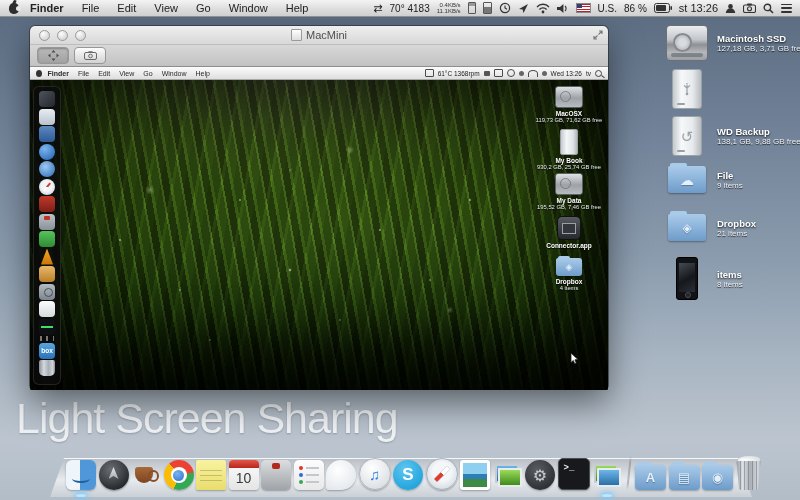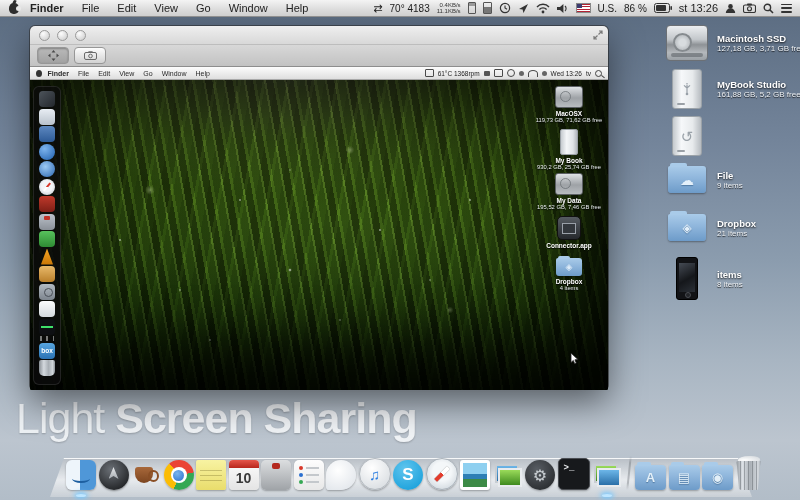--- a/index.html
+++ b/index.html
@@ -45,21 +45,21 @@
   .folder::before{content:"";position:absolute;top:-3px;left:2px;width:45%;height:4px;background:#a9cbe9;border-radius:2px 2px 0 0;}
   .f38{width:38px;height:27px;}
   .folder .fg{color:#e4f0fa;text-shadow:0 1px 1px rgba(40,80,120,.5);}
   .ic-iphone{width:20px;height:41px;background:#121316;border:1px solid #000;border-radius:3px;position:relative;}
   .ic-iphone::before{content:"";position:absolute;left:2px;right:2px;top:5px;bottom:7px;background:linear-gradient(150deg,#454b54 0%,#15171b 55%,#2b3037 100%);}
   .ic-iphone::after{content:"";position:absolute;left:50%;bottom:1.5px;width:4px;height:4px;margin-left:-2px;border:1px solid #4a4d52;border-radius:50%;background:#232529;}
 
   
   #caption{position:absolute;left:16px;top:394px;font-size:43px;letter-spacing:-1px;color:#f0f3f6;text-shadow:0 1px 2px rgba(0,0,0,.22);white-space:nowrap;z-index:5;}
   #caption .lt{font-weight:400;opacity:.96;margin-right:11px;}
-  #caption .bd{font-weight:700;}
+  #caption .bd{font-weight:400;}
 
   
   #window{position:absolute;left:30px;top:26px;width:578px;height:362px;border-radius:5px 5px 3px 3px;
     box-shadow:0 14px 34px rgba(0,0,0,.5),0 0 0 1px rgba(40,40,40,.55);z-index:20;background:#222;}
   #titlebar{height:18px;border-radius:5px 5px 0 0;background:linear-gradient(180deg,#efefef,#d8d8d8);
     display:flex;align-items:center;position:relative;border-bottom:1px solid #bdbdbd;}
   .tl{width:9px;height:9px;border-radius:50%;border:1px solid #9a9a9a;background:radial-gradient(circle at 35% 30%,#fdfdfd,#c8c8c8);margin-left:7px;}
   .tl:first-child{margin-left:9px;}
   #wtitle{position:absolute;left:0;right:0;text-align:center;font-size:11px;color:#4f4f4f;display:flex;justify-content:center;align-items:center;gap:4px;pointer-events:none;}
   .wt-icon{width:9px;height:10px;border:1px solid #9a9a9a;background:linear-gradient(180deg,#fff,#ddd);border-radius:1px;}
@@ -175,21 +175,21 @@
   .d-cup{background:none;box-shadow:none;}
   .d-cup::before{content:"";position:absolute;left:4px;top:7px;width:18px;height:16px;background:linear-gradient(180deg,#a8683a,#7c4520);border-radius:3px 3px 9px 9px;}
   .d-cup::after{content:"";position:absolute;right:2px;top:10px;width:7px;height:8px;border:2.5px solid #8a4f26;border-radius:50%;}
   .d-chr{border-radius:50%;background:conic-gradient(from -40deg,#ea4335 0 120deg,#34a853 120deg 240deg,#fbbc05 240deg 360deg);}
   .d-chr::before{content:"";position:absolute;left:50%;top:50%;width:16px;height:16px;margin:-8px 0 0 -8px;background:#fff;border-radius:50%;}
   .d-chr::after{content:"";position:absolute;left:50%;top:50%;width:11px;height:11px;margin:-5.5px 0 0 -5.5px;background:radial-gradient(circle at 38% 32%,#7ab4ec,#2a6fd0);border-radius:50%;}
   .d-sti{background:linear-gradient(180deg,#f8f3a2,#e9dd6c);border-radius:2px;}
   .d-sti::after{content:"";position:absolute;left:4px;right:4px;top:6px;height:18px;background:repeating-linear-gradient(180deg,transparent 0 4px,rgba(120,110,40,.35) 4px 5px);}
   .d-cal{background:linear-gradient(180deg,#fdfdfd,#e4e4e4);border-radius:4px;overflow:hidden;text-align:center;}
   .d-cal::before{content:"";position:absolute;left:0;right:0;top:0;height:8px;background:linear-gradient(180deg,#e5564a,#b8261c);}
-  .cal-day{position:absolute;left:0;right:0;top:9px;font-size:14px;font-weight:700;color:#3a3a3a;line-height:18px;}
+  .cal-day{position:absolute;left:0;right:0;top:9px;font-size:14px;font-weight:400;color:#3a3a3a;line-height:18px;}
   .d-jack{background:linear-gradient(180deg,#dcdee0,#9fa3a7);border-radius:5px;}
   .d-jack::after{content:"";position:absolute;left:50%;top:3px;width:8px;height:6px;margin-left:-4px;background:#b4281e;border-radius:2px;}
   .d-rem{background:linear-gradient(180deg,#fdfdfd,#e8e8e8);border-radius:5px;}
   .d-rem::before{content:"";position:absolute;left:5px;top:6px;width:4px;height:4px;border-radius:50%;background:#d8392b;box-shadow:0 7px 0 #2a6fd0,0 14px 0 #34a853;}
   .d-rem::after{content:"";position:absolute;left:12px;top:7px;width:13px;height:2px;background:#c4c8cc;box-shadow:0 7px 0 #c4c8cc,0 14px 0 #c4c8cc;}
   .d-msg{background:radial-gradient(circle at 40% 35%,#ffffff,#dde2e8);border-radius:50% 50% 50% 12%;}
   .d-itn{border-radius:50%;background:radial-gradient(circle at 40% 30%,#ffffff,#d2d7dc);border:1px solid #b2b8be;}
   .d-itn .g{color:#2a7de1;font-size:15px;}
   .d-sky{border-radius:50%;background:radial-gradient(circle at 40% 30%,#5fc5ee,#0e9ad8);}
   .d-sky .g{color:#fff;font-size:17px;font-weight:700;}
@@ -301,31 +301,31 @@
 </div>
 <div class="dicon-item" style="top:69px;left:664px">
   <span class="iwrap">
       <span class="ic-wdrive">
     <svg width="8" height="14" viewBox="0 0 8 14">
           <path d="M4 13 V3 M4 6 L1 3.4 M4 6 L7 3.4 M4 2.6 L4 1" stroke="#98a0a8" stroke-width="1.2" fill="none"></path>
           <circle cx="4" cy="12" r="1.3" fill="#98a0a8"></circle>
         </svg>
   </span>
     </span>
-  <span class="dlabel">
-      <div class="nm">MyBook Studio</div>
-  <div class="inf">161,88 GB, 5,2 GB free</div>
-    </span>
 </div>
 <div class="dicon-item" style="top:116px;left:664px">
   <span class="iwrap">
       <span class="ic-wdrive">
     <span class="tm">↺</span>
   </span>
     </span>
+  <span class="dlabel">
+      <div class="nm">WD Backup</div>
+  <div class="inf">138,1 GB, 9,88 GB free</div>
+    </span>
 </div>
 <div class="dicon-item" style="top:166px;left:664px">
   <span class="iwrap">
       <span class="folder f38">
     <span class="fg" style="font-size:14px">☁</span>
   </span>
     </span>
   <span class="dlabel">
       <div class="nm">File</div>
   <div class="inf">9 items</div>
@@ -354,20 +354,24 @@
 
 <div id="caption">
   <span class="lt">Light</span><span class="bd">Screen Sharing</span>
 </div>
 
 <div id="window">
   <div id="titlebar">
     <span class="tl"></span>
     <span class="tl"></span>
     <span class="tl"></span>
+    <span id="wtitle">
+      <span class="wt-icon"></span>
+      <span>MacMini</span>
+    </span>
     <span class="rsz">
       <svg width="10" height="10" viewBox="0 0 10 10">
           <path d="M6 1 h3 v3 M9 1 L5.5 4.5 M4 9 H1 V6 M1 9 L4.5 5.5" stroke="#7a7a7a" stroke-width="1.2" fill="none"></path>
         </svg>
     </span>
   </div>
   <div id="toolbar">
     <span class="tbtn sel">
       <svg width="11" height="11" viewBox="0 0 11 11">
           <path d="M5.5 0 L7.5 2.5 H3.5 Z M5.5 11 L3.5 8.5 H7.5 Z M0 5.5 L2.5 3.5 V7.5 Z M11 5.5 L8.5 7.5 V3.5 Z" fill="#4a4a4a"></path>

